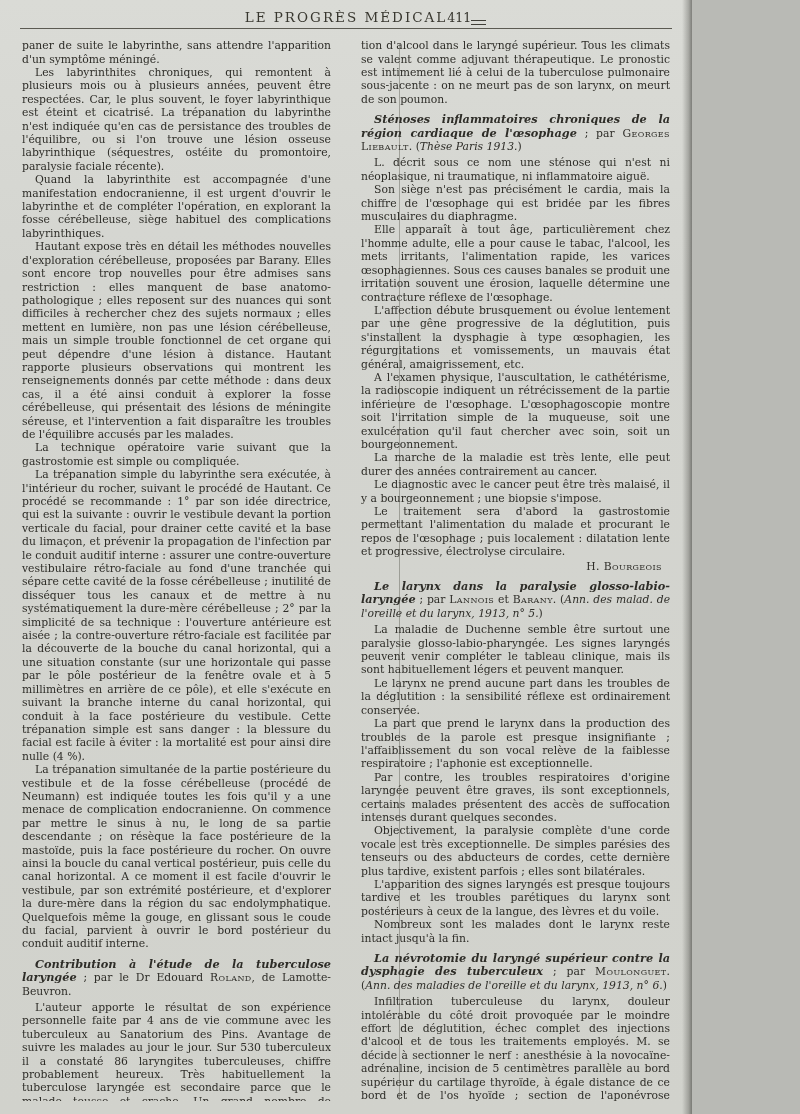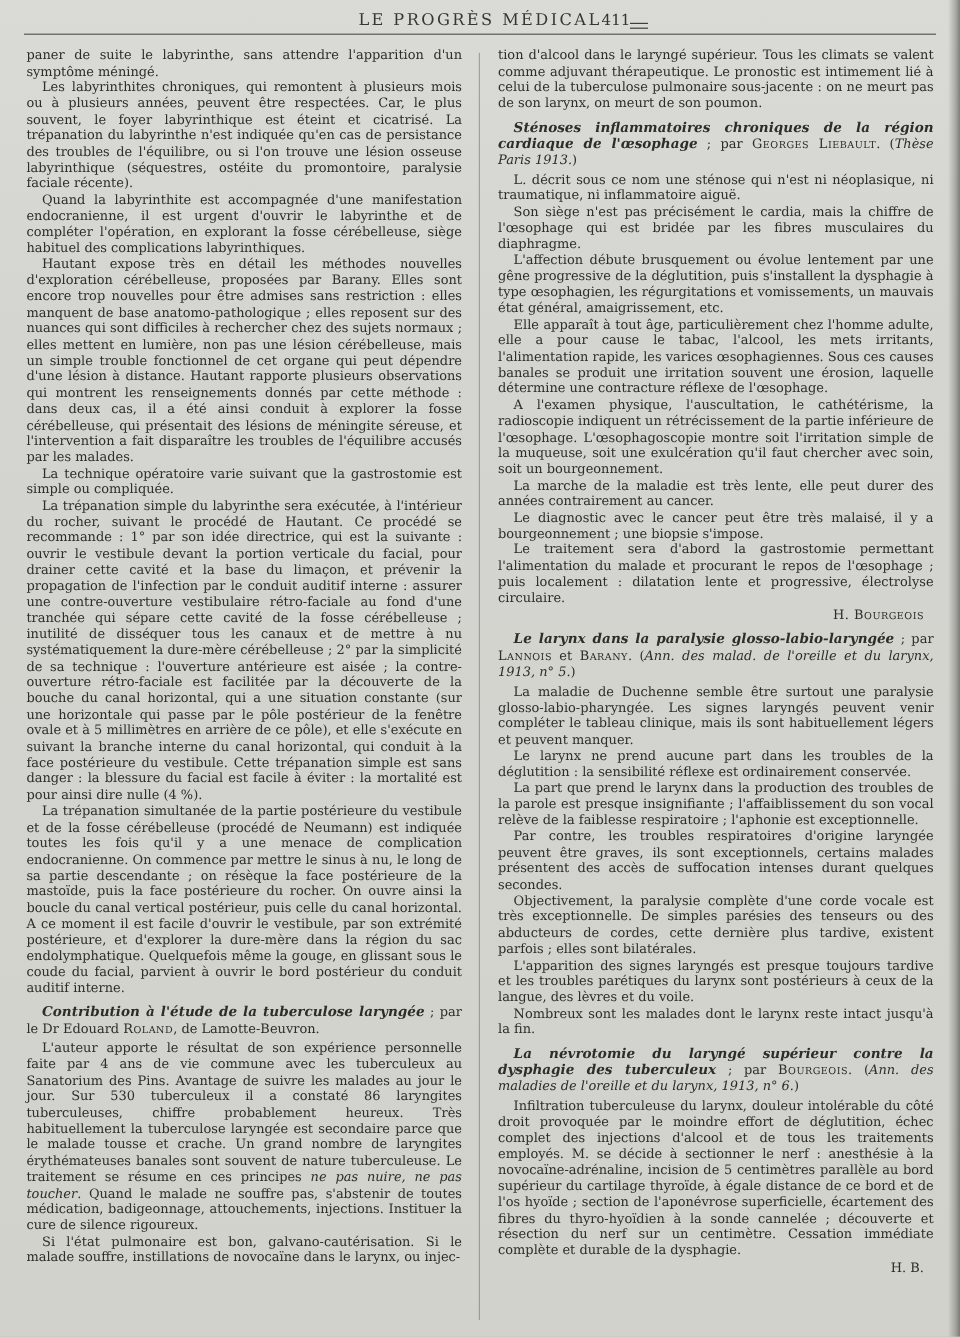--- a/index.html
+++ b/index.html
@@ -3,21 +3,21 @@
 <meta charset="utf-8">
 <style>
   * { margin:0; padding:0; box-sizing:border-box; }
   html,body { width:800px; }
   body {
     width:800px; height:1114px; overflow:hidden;
     background:#b9bab5;
     font-family:"DejaVu Serif","Liberation Serif",serif;
   }
   .page {
-    position:relative; width:800px; height:1114px; overflow:hidden;
+    position:relative; width:692px; height:1114px; overflow:hidden;
     background:linear-gradient(180deg,#dadbd6 0%, #d4d5d0 25%, #d1d2cc 100%);
     color:#2e2d28;
   }
   .edge-r {
     position:absolute; top:0; right:0; width:10px; height:100%;
     background:linear-gradient(90deg, rgba(0,0,0,0), rgba(40,40,35,.28) 65%, rgba(35,35,30,.5));
     pointer-events:none;
   }
   .hdr {
     display:grid; grid-template-columns:1fr auto 1fr; align-items:baseline;
@@ -81,36 +81,36 @@
         <p class="blk ind"><span>La trépanation simultanée de la partie postérieure du vestibule et de la fosse cérébelleuse (procédé de Neumann) est indiquée toutes les fois qu'il y a une menace de complication endocranienne. On commence par mettre le sinus à nu, le long de sa partie descendante ; on résèque la face postérieure de la mastoïde, puis la face postérieure du rocher. On ouvre ainsi la boucle du canal vertical postérieur, puis celle du canal horizontal. A ce moment il est facile d'ouvrir le vestibule, par son extrémité postérieure, et d'explorer la dure-mère dans la région du sac endolymphatique. Quelquefois même la gouge, en glissant sous le coude du facial, parvient à ouvrir le bord postérieur du conduit auditif interne.</span></p>
         <p class="blk head ind"><span class="bi">Contribution à l'étude de la tuberculose laryngée</span><span> ; par le Dr Edouard </span><span class="sc">Roland</span><span>, de Lamotte-Beuvron.</span></p>
         <p class="blk ind"><span>L'auteur apporte le résultat de son expérience personnelle faite par 4 ans de vie commune avec les tuberculeux au Sanatorium des Pins. Avantage de suivre les malades au jour le jour. Sur 530 tuberculeux il a constaté 86 laryngites tuberculeuses, chiffre probablement heureux. Très habituellement la tuberculose laryngée est secondaire parce que le malade tousse et crache. Un grand nombre de laryngites érythémateuses banales sont souvent de nature tuberculeuse. Le traitement se résume en ces principes </span><span class="i">ne pas nuire, ne pas toucher</span><span>. Quand le malade ne souffre pas, s'abstenir de toutes médication, badigeonnage, attouchements, injections. Instituer la cure de silence rigoureux.</span></p>
         <p class="blk ind"><span>Si l'état pulmonaire est bon, galvano-cautérisation. Si le malade souffre, instillations de novocaïne dans le larynx, ou injec-</span></p>
       </div>
     <div class="col">
         <p class="blk"><span>tion d'alcool dans le laryngé supérieur. Tous les climats se valent comme adjuvant thérapeutique. Le pronostic est intimement lié à celui de la tuberculose pulmonaire sous-jacente : on ne meurt pas de son larynx, on meurt de son poumon.</span></p>
         <p class="blk head ind"><span class="bi">Sténoses inflammatoires chroniques de la région cardiaque de l'œsophage</span><span> ; par </span><span class="sc">Georges Liebault</span><span>. (</span><span class="i">Thèse Paris 1913.</span><span>)</span></p>
         <p class="blk ind"><span>L. décrit sous ce nom une sténose qui n'est ni néoplasique, ni traumatique, ni inflammatoire aiguë.</span></p>
         <p class="blk ind"><span>Son siège n'est pas précisément le cardia, mais la chiffre de l'œsophage qui est bridée par les fibres musculaires du diaphragme.</span></p>
+        <p class="blk ind"><span>Elle apparaît à tout âge, particulièrement chez l'homme adulte, elle a pour cause le tabac, l'alcool, les mets irritants, l'alimentation rapide, les varices œsophagiennes. Sous ces causes banales se produit une irritation souvent une érosion, laquelle détermine une contracture réflexe de l'œsophage.</span></p>
         <p class="blk ind"><span>L'affection débute brusquement ou évolue lentement par une gêne progressive de la déglutition, puis s'installent la dysphagie à type œsophagien, les régurgitations et vomissements, un mauvais état général, amaigrissement, etc.</span></p>
-        <p class="blk ind"><span>Elle apparaît à tout âge, particulièrement chez l'homme adulte, elle a pour cause le tabac, l'alcool, les mets irritants, l'alimentation rapide, les varices œsophagiennes. Sous ces causes banales se produit une irritation souvent une érosion, laquelle détermine une contracture réflexe de l'œsophage.</span></p>
         <p class="blk ind"><span>A l'examen physique, l'auscultation, le cathétérisme, la radioscopie indiquent un rétrécissement de la partie inférieure de l'œsophage. L'œsophagoscopie montre soit l'irritation simple de la muqueuse, soit une exulcération qu'il faut chercher avec soin, soit un bourgeonnement.</span></p>
         <p class="blk ind"><span>La marche de la maladie est très lente, elle peut durer des années contrairement au cancer.</span></p>
         <p class="blk ind"><span>Le diagnostic avec le cancer peut être très malaisé, il y a bourgeonnement ; une biopsie s'impose.</span></p>
         <p class="blk ind"><span>Le traitement sera d'abord la gastrostomie permettant l'alimentation du malade et procurant le repos de l'œsophage ; puis localement : dilatation lente et progressive, électrolyse circulaire.</span></p>
         <p class="blk sig"><span class="sc">H. Bourgeois</span></p>
         <p class="blk head ind"><span class="bi">Le larynx dans la paralysie glosso-labio-laryngée</span><span> ; par </span><span class="sc">Lannois</span><span> et </span><span class="sc">Barany</span><span>. (</span><span class="i">Ann. des malad. de l'oreille et du larynx, 1913, n° 5.</span><span>)</span></p>
         <p class="blk ind"><span>La maladie de Duchenne semble être surtout une paralysie glosso-labio-pharyngée. Les signes laryngés peuvent venir compléter le tableau clinique, mais ils sont habituellement légers et peuvent manquer.</span></p>
         <p class="blk ind"><span>Le larynx ne prend aucune part dans les troubles de la déglutition : la sensibilité réflexe est ordinairement conservée.</span></p>
         <p class="blk ind"><span>La part que prend le larynx dans la production des troubles de la parole est presque insignifiante ; l'affaiblissement du son vocal relève de la faiblesse respiratoire ; l'aphonie est exceptionnelle.</span></p>
         <p class="blk ind"><span>Par contre, les troubles respiratoires d'origine laryngée peuvent être graves, ils sont exceptionnels, certains malades présentent des accès de suffocation intenses durant quelques secondes.</span></p>
         <p class="blk ind"><span>Objectivement, la paralysie complète d'une corde vocale est très exceptionnelle. De simples parésies des tenseurs ou des abducteurs de cordes, cette dernière plus tardive, existent parfois ; elles sont bilatérales.</span></p>
         <p class="blk ind"><span>L'apparition des signes laryngés est presque toujours tardive et les troubles parétiques du larynx sont postérieurs à ceux de la langue, des lèvres et du voile.</span></p>
         <p class="blk ind"><span>Nombreux sont les malades dont le larynx reste intact jusqu'à la fin.</span></p>
-        <p class="blk head ind"><span class="bi">La névrotomie du laryngé supérieur contre la dysphagie des tuberculeux</span><span> ; par </span><span class="sc">Bourgeois</span><span>. (</span><span class="i">Ann. des maladies de l'oreille et du larynx, 1913, n° 6.</span><span>)</span></p>
+        <p class="blk head ind"><span class="bi">La névrotomie du laryngé supérieur contre la dysphagie des tuberculeux</span><span> ; par </span><span class="sc">Moulonguet</span><span>. (</span><span class="i">Ann. des maladies de l'oreille et du larynx, 1913, n° 6.</span><span>)</span></p>
         <p class="blk ind"><span>Infiltration tuberculeuse du larynx, douleur intolérable du côté droit provoquée par le moindre effort de déglutition, échec complet des injections d'alcool et de tous les traitements employés. M. se décide à sectionner le nerf : anesthésie à la novocaïne-adrénaline, incision de 5 centimètres parallèle au bord supérieur du cartilage thyroïde, à égale distance de ce bord et de l'os hyoïde ; section de l'aponévrose superficielle, écartement des fibres du thyro-hyoïdien à la sonde cannelée ; découverte et résection du nerf sur un centimètre. Cessation immédiate complète et durable de la dysphagie.</span></p>
         <p class="blk sig"><span>H. B.</span></p>
       </div>
   </div>
 
   <div class="divider"></div>
   <div class="edge-r"></div>
 </div>
 
 </body></html>

